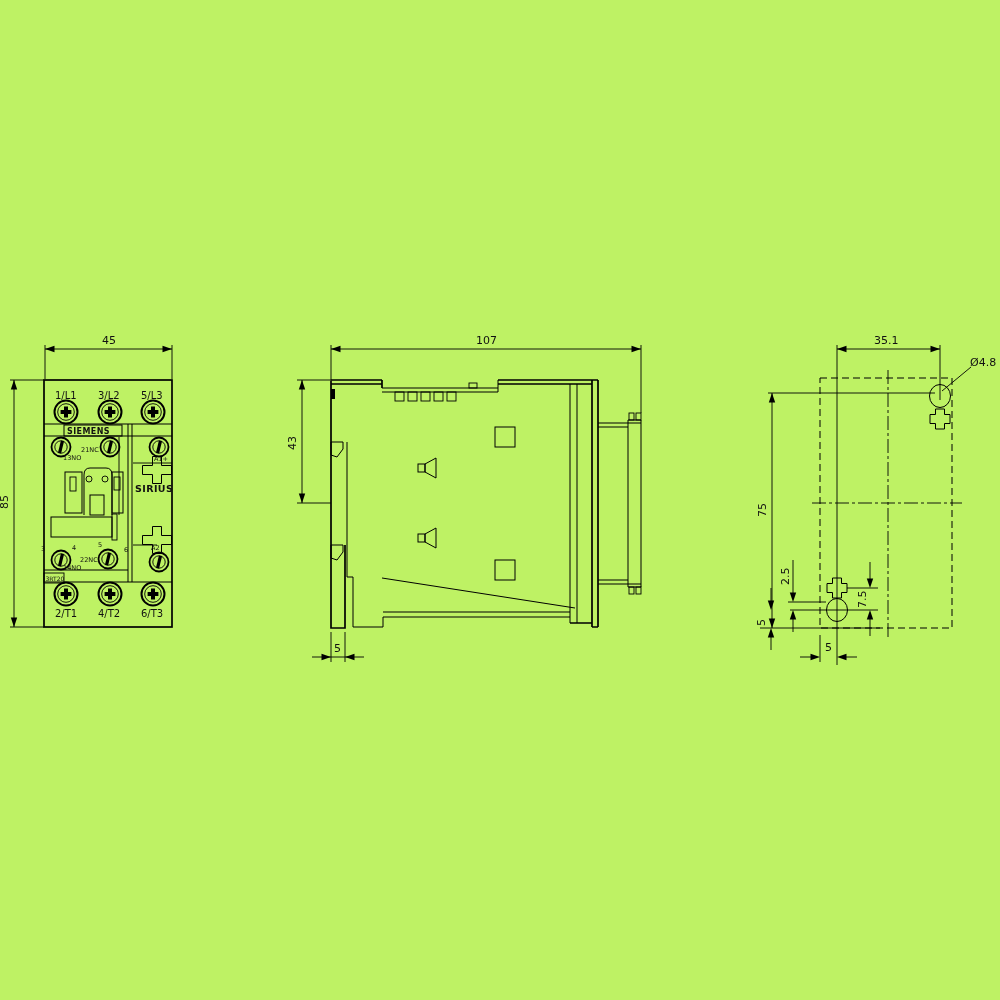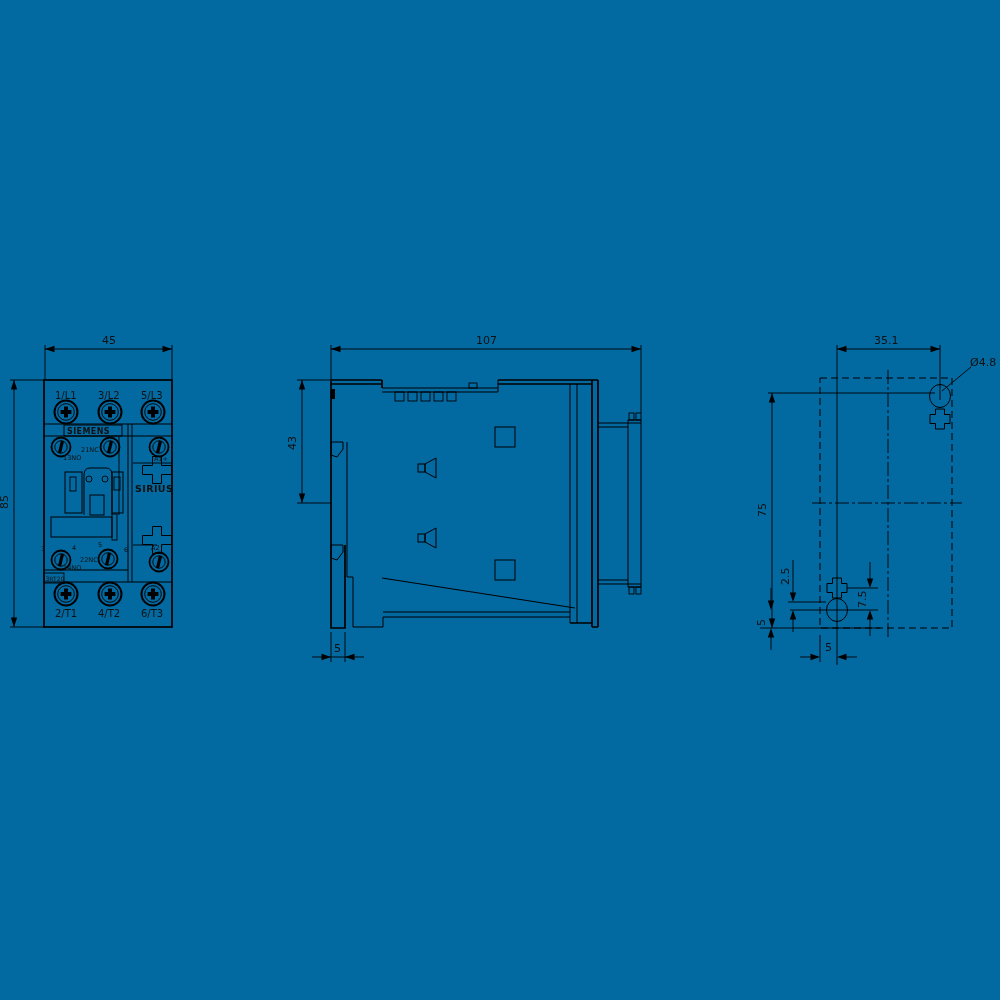--- a/index.html
+++ b/index.html
@@ -1,16 +1,16 @@
 <!DOCTYPE html>
 <html><head>
 <meta charset="utf-8">
 <style>
   html,body{margin:0;padding:0;background:#ffffff;}
-  .stage{position:relative;width:1000px;height:1000px;background:#0369a1;overflow:hidden;}
+  .stage{position:relative;width:1000px;height:1000px;background:#bef264;overflow:hidden;}
   svg{display:block}
   .ln{stroke:#000;stroke-width:1;fill:none}
   .ln2{stroke:#000;stroke-width:1.7;fill:none}
   .thin{stroke:#000;stroke-width:0.9;fill:none}
   .dash{stroke:#000;stroke-width:1;fill:none;stroke-dasharray:7 4}
   .cdash{stroke:#000;stroke-width:0.9;fill:none;stroke-dasharray:14 3 3 3}
   .fillb{fill:#000;stroke:none}
   .dimtxt{font-family:"DejaVu Sans",sans-serif;font-size:11px;fill:#111;}
   .termtxt{font-family:"DejaVu Sans",sans-serif;font-size:10px;fill:#111;}
   .tinytxt{font-family:"DejaVu Sans",sans-serif;font-size:6.5px;fill:#111;}

